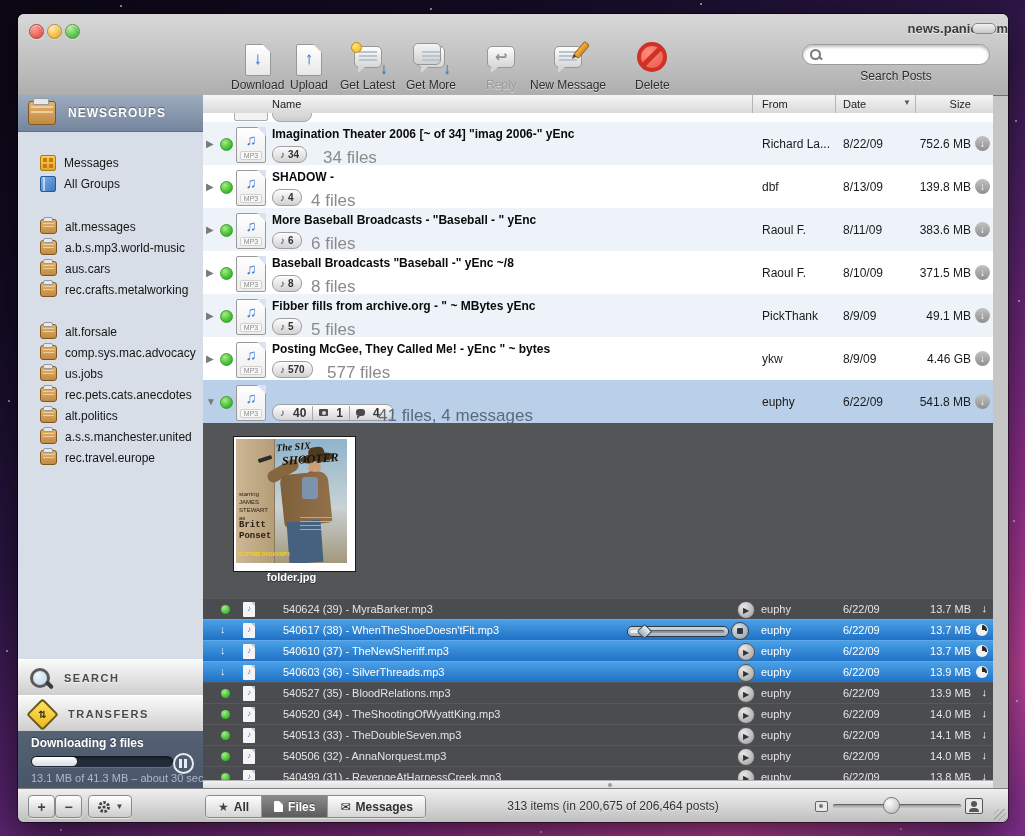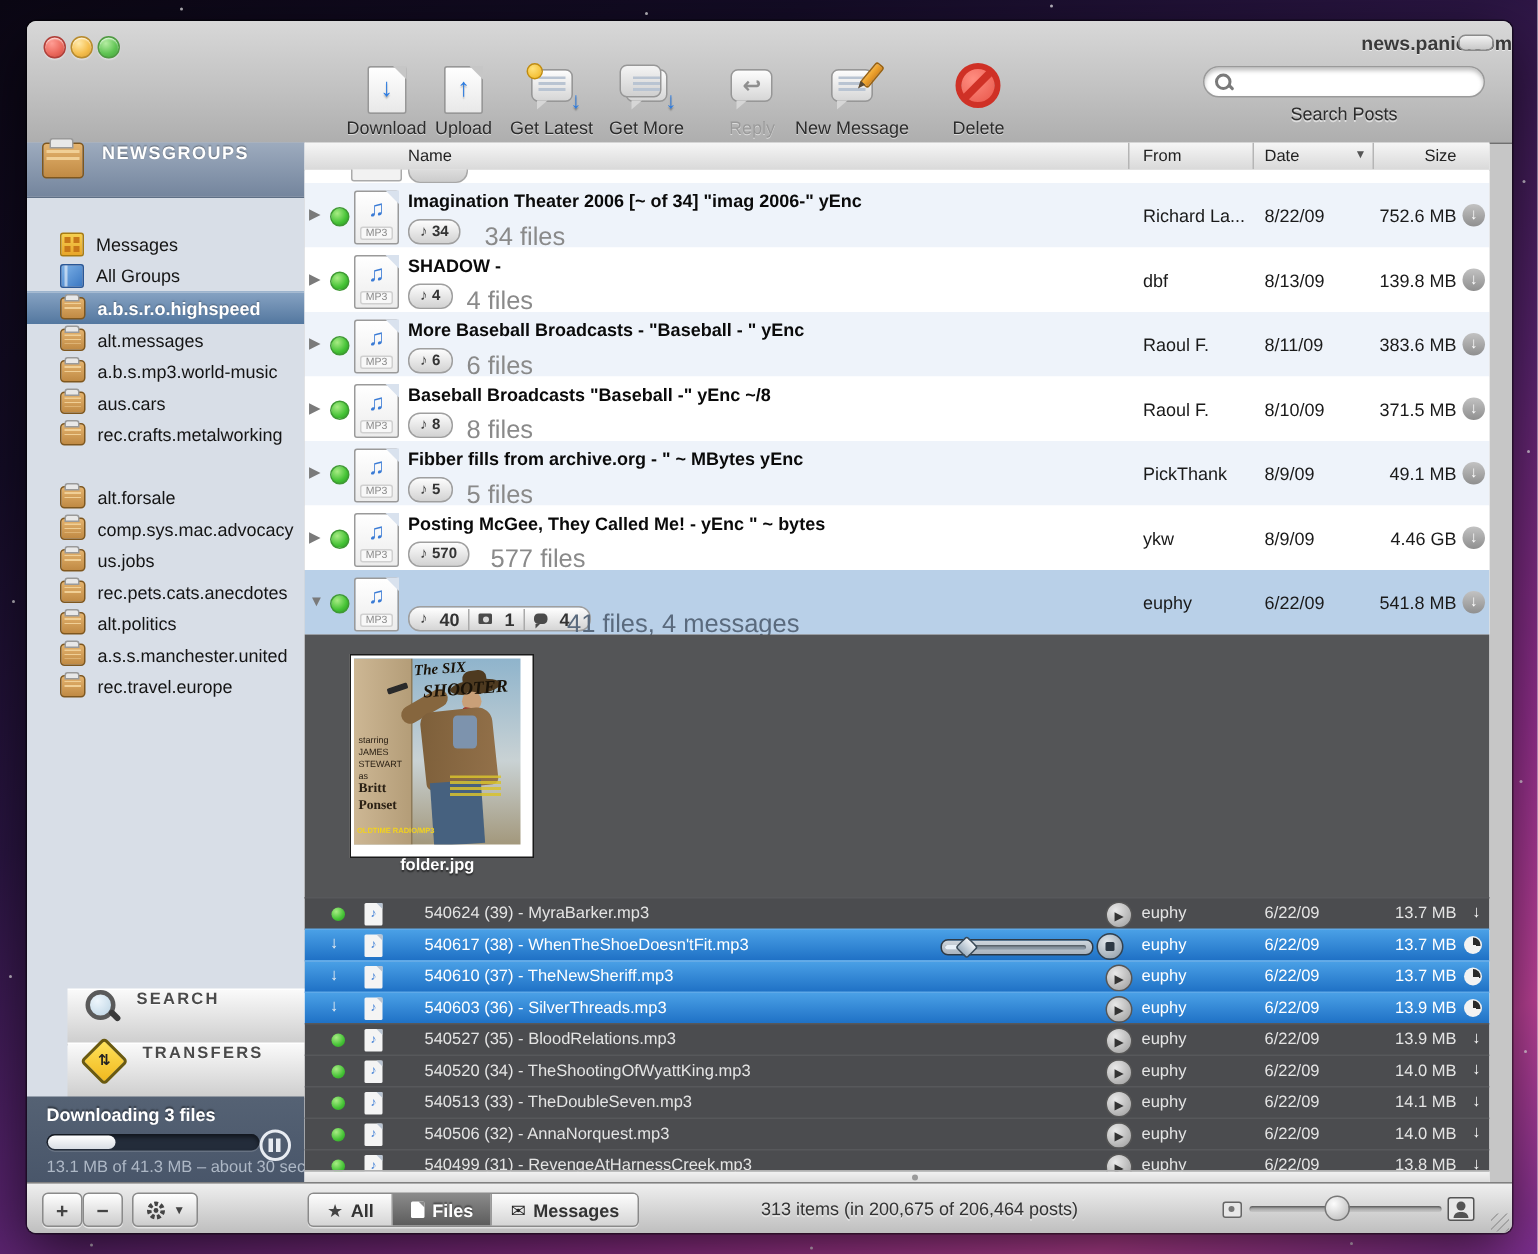--- a/index.html
+++ b/index.html
@@ -47,38 +47,38 @@
   .searchwrap{position:absolute;top:30px;right:18px;width:188px;}
   .searchfield{width:186px;height:19px;border-radius:11px;border:1px solid #9a9a9a;background:#fff;
     box-shadow:inset 0 2px 3px rgba(0,0,0,.25);position:relative;}
   .mag{display:inline-block;width:7px;height:7px;border:2px solid #7a7a7a;border-radius:50%;position:relative;}
   .mag::after{content:"";position:absolute;left:6px;top:6px;width:5px;height:2px;background:#7a7a7a;transform:rotate(45deg);border-radius:1px;}
   .searchfield .mag{position:absolute;left:7px;top:4px;}
   .searchwrap .lbl{text-align:center;font-size:12px;color:#2c2c2c;margin-top:4px;text-shadow:0 1px 0 rgba(255,255,255,.55);}
   
   .sidebar{position:absolute;left:0;top:81px;width:185px;height:693px;background:#d8dee7;border-right:1px solid #8a8a8a;}
   .ng-header{position:absolute;left:0;top:0;width:100%;height:36px;
-    background:linear-gradient(#9dabbe,#74859d);border-bottom:1px solid #5e6f85;display:flex;}
+    background:linear-gradient(#9dabbe,#74859d);border-bottom:1px solid #5e6f85;display:flex;align-items:center;}
   .ng-header .txt{color:#fff;font-weight:bold;font-size:12px;letter-spacing:1px;text-shadow:0 -1px 1px rgba(0,0,0,.4);margin-left:12px;}
   .crate{width:26px;height:22px;border-radius:3px;background:linear-gradient(#e4b36e,#c08a44);border:1px solid #7e571f;position:relative;margin-left:10px;flex:none;}
   .crate::before{content:"";position:absolute;left:2px;right:2px;top:4px;height:10px;
     background:repeating-linear-gradient(#f0cf96 0 2px,transparent 2px 5px);}
   .crate::after{content:"";position:absolute;left:4px;top:-4px;width:14px;height:5px;background:#e8e8e8;border:1px solid #9a9a9a;border-radius:2px 2px 0 0;}
   .crate.small{width:15px;height:13px;margin:0;}
   .crate.small::before{top:3px;height:6px;background:repeating-linear-gradient(#f0cf96 0 1px,transparent 1px 3px);}
   .crate.small::after{left:2px;top:-3px;width:8px;height:3px;}
   .sb-item{position:absolute;left:0;width:100%;height:21px;display:flex;align-items:center;font-size:12px;color:#151515;}
   .sb-item .ic{margin-left:22px;margin-right:8px;flex:none;}
   .sb-item.sel{background:linear-gradient(#86a2c2,#53779f);border-top:1px solid #9db4cd;color:#fff;font-weight:bold;text-shadow:0 -1px 1px rgba(0,0,0,.35);}
   .diricon{width:14px;height:14px;border-radius:2px;background:linear-gradient(#f6d050,#e8a62a);border:1px solid #a87c14;position:relative;}
   .diricon::before{content:"";position:absolute;left:2px;top:2px;width:4px;height:4px;background:#c87818;box-shadow:6px 0 0 #c87818,0 6px 0 #c87818,6px 6px 0 #c87818;}
   .bookicon{width:14px;height:14px;border-radius:2px;background:linear-gradient(135deg,#7fb3e8,#3a77c2);border:1px solid #2a5796;position:relative;}
   .bookicon::before{content:"";position:absolute;left:2px;top:0;width:2px;height:14px;background:rgba(255,255,255,.55);}
   .panel-header{position:absolute;left:0;width:100%;height:36px;background:linear-gradient(#fafafa,#cdcdcd);
-    border-top:1px solid #fff;border-bottom:1px solid #979797;display:flex;align-items:flex-start;margin-left:27px;}
+    border-top:1px solid #fff;border-bottom:1px solid #979797;display:flex;align-items:center;}
   .panel-header .txt{font-size:11px;font-weight:bold;letter-spacing:1.5px;color:#4a4a4a;text-shadow:0 1px 0 rgba(255,255,255,.7);margin-left:14px;}
   .bigmag{width:14px;height:14px;border:3px solid #5a5a5a;border-radius:50%;position:relative;margin-left:12px;flex:none;background:radial-gradient(circle at 35% 30%,#eef6fc,#bcd4e4);}
   .bigmag::after{content:"";position:absolute;left:12px;top:12px;width:9px;height:4px;background:#3a3a3a;transform:rotate(45deg);border-radius:2px;}
   .sign{width:19px;height:19px;transform:rotate(45deg);background:linear-gradient(135deg,#ffe35a,#f0b81e);border:2px solid #6a5a10;border-radius:3px;position:relative;margin-left:13px;flex:none;}
   .sign .in{position:absolute;inset:0;transform:rotate(-45deg);display:flex;align-items:center;justify-content:center;font-size:10px;font-weight:bold;color:#222;}
   .transfers-pane{position:absolute;left:0;top:636px;width:100%;height:57px;background:linear-gradient(#556274,#49566a);}
   .tp-title{position:absolute;left:13px;top:5px;font-size:12px;font-weight:bold;color:#fff;text-shadow:0 -1px 1px rgba(0,0,0,.4);}
   .tp-track{position:absolute;left:13px;top:25px;width:142px;height:11px;border-radius:6px;background:#232c3a;
     box-shadow:inset 0 2px 3px rgba(0,0,0,.5),0 1px 0 rgba(255,255,255,.15);}
   .tp-fill{position:absolute;left:1px;top:1px;height:9px;border-radius:5px;background:linear-gradient(#ffffff,#d8dde4);}
@@ -125,21 +125,21 @@
     background:linear-gradient(#c2c2c2,#8f8f8f);display:flex;align-items:center;justify-content:center;
     color:#fff;font-size:10px;font-weight:bold;}
   
   .expanded{position:absolute;left:0;top:328px;width:100%;height:175px;background:#545557;border-bottom:1px solid #3c3c3e;}
   .thumb{position:absolute;left:30px;top:13px;width:117px;height:130px;background:#fff;border:1px solid #1a1a1a;padding:2px;}
   .poster{position:relative;width:111px;height:124px;background:linear-gradient(#8fb4cc,#c9d2d4 55%,#a3987c);overflow:hidden;}
   .poster .wall{position:absolute;left:0;top:0;width:38px;height:124px;background:linear-gradient(90deg,#cdb794,#b49d78);border-right:1px solid #8d7a58;}
   .poster .t1{position:absolute;left:40px;top:2px;font-family:"Liberation Serif","DejaVu Serif",serif;font-style:italic;font-weight:bold;font-size:10px;color:#191208;transform:rotate(-4deg);}
   .poster .t2{position:absolute;left:46px;top:13px;font-family:"Liberation Serif","DejaVu Serif",serif;font-style:italic;font-weight:bold;font-size:12px;color:#191208;transform:rotate(-4deg);}
   .poster .cr{position:absolute;left:3px;font-size:6px;color:#2a2014;line-height:7px;}
-  .poster .big{font-family:Liberation Serif, serif;font-weight:bold;font-size:9px;}
+  .poster .big{font-family:Liberation Mono, monospace;font-weight:bold;font-size:9px;}
   .poster .yel{position:absolute;left:2px;top:112px;font-size:5px;font-weight:bold;color:#f2d21e;}
   .poster .hat{position:absolute;left:64px;top:14px;width:34px;height:10px;border-radius:50%;background:#4e3a20;transform:rotate(-8deg);}
   .poster .hat::before{content:"";position:absolute;left:9px;top:-6px;width:16px;height:10px;border-radius:5px 5px 0 0;background:#4e3a20;}
   .poster .face{position:absolute;left:72px;top:22px;width:13px;height:13px;border-radius:50%;background:#c9a078;}
   .poster .scarf{position:absolute;left:72px;top:33px;width:12px;height:7px;background:#a03028;border-radius:2px;transform:rotate(8deg);}
   .poster .body{position:absolute;left:46px;top:34px;width:48px;height:52px;background:linear-gradient(100deg,#7d5f3a,#93714a);border-radius:8px 10px 4px 4px;transform:rotate(-6deg);}
   .poster .arm{position:absolute;left:30px;top:26px;width:34px;height:12px;background:#86663e;border-radius:6px;transform:rotate(-30deg);}
   .poster .shirt{position:absolute;left:66px;top:38px;width:16px;height:22px;background:#7d93ad;border-radius:3px;}
   .poster .jeans{position:absolute;left:52px;top:82px;width:34px;height:42px;background:#46617f;transform:rotate(-4deg);}
   .poster .gun{position:absolute;left:22px;top:18px;width:14px;height:4px;background:#2a2a2a;border-radius:1px;transform:rotate(-18deg);}
@@ -289,24 +289,20 @@
       <span class="txt">NEWSGROUPS</span>
     </div>
     <div class="sb-item" style="top:57px">
       <span class="ic diricon"></span>
         <span>Messages</span>
     </div>
     <div class="sb-item" style="top:78px">
       <span class="ic bookicon"></span>
         <span>All Groups</span>
     </div>
-    <div class="sb-item sel" style="top:99px">
-      <span class="ic crate small"></span>
-        <span>a.b.s.r.o.highspeed</span>
-    </div>
     <div class="sb-item" style="top:121px">
       <span class="ic crate small"></span>
         <span>alt.messages</span>
     </div>
     <div class="sb-item" style="top:142px">
       <span class="ic crate small"></span>
         <span>a.b.s.mp3.world-music</span>
     </div>
     <div class="sb-item" style="top:163px">
       <span class="ic crate small"></span>

